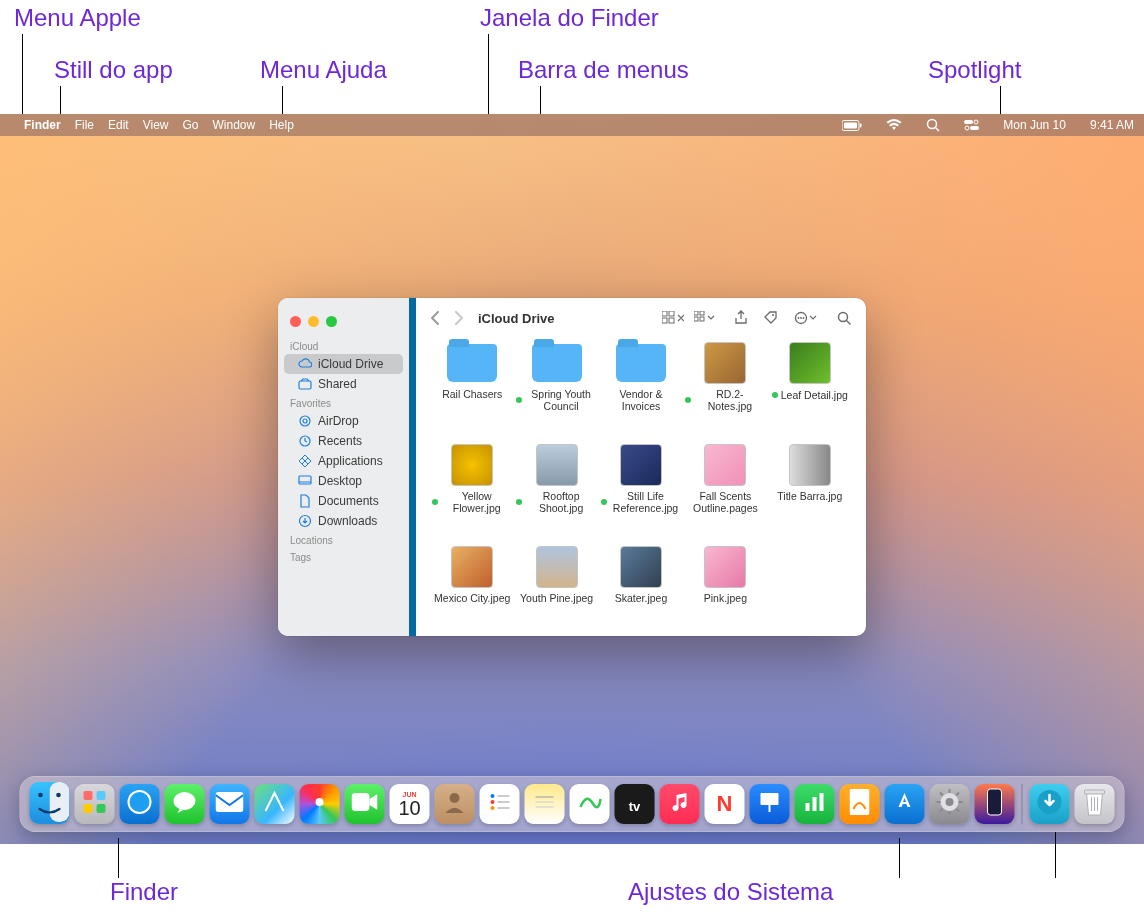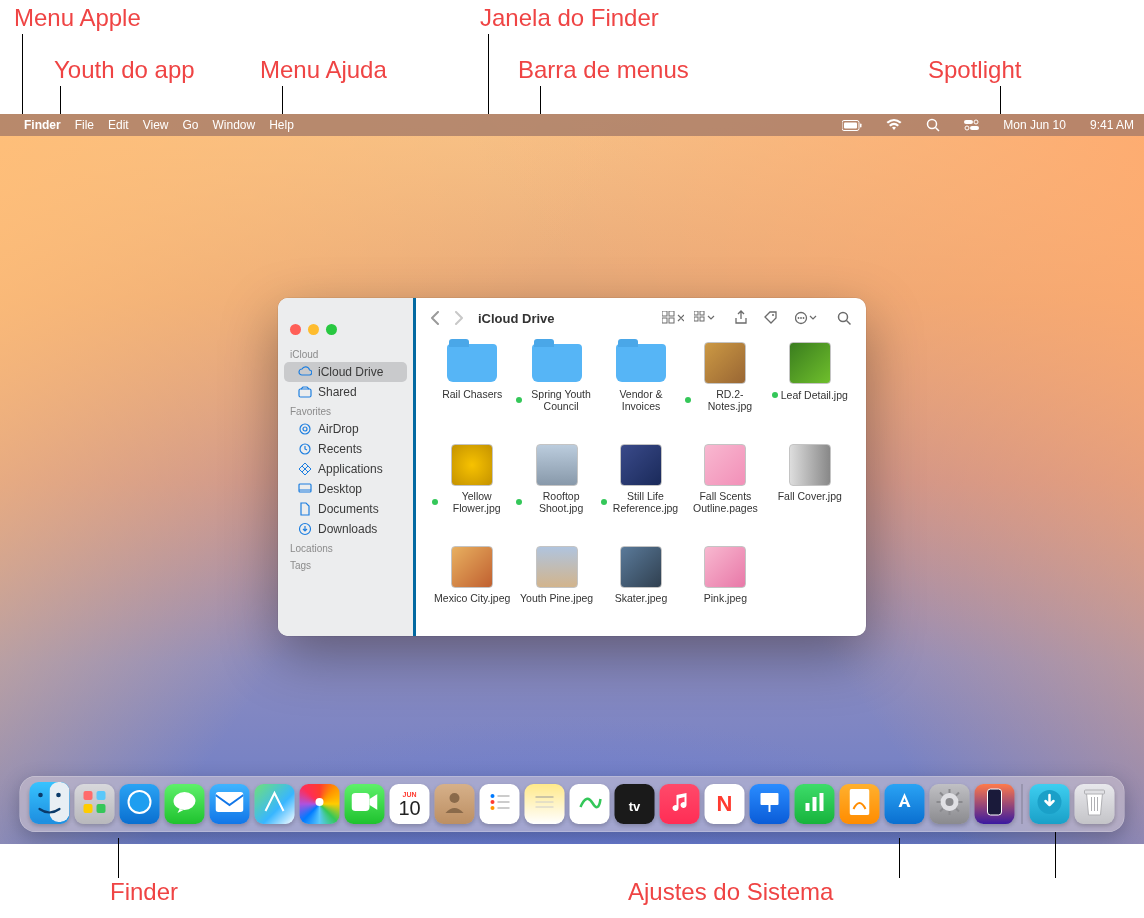--- a/index.html
+++ b/index.html
@@ -8,21 +8,21 @@
     height: 918px;
     font-family: -apple-system, "Helvetica Neue", Arial, sans-serif;
     background: #fff;
     position: relative;
     overflow: hidden;
   }
   
   .callout {
     position: absolute;
     font-size: 24px;
-    color: #ef4444;
+    color: #6d28d9;
     white-space: nowrap;
   }
   .callout-line {
     position: absolute;
     background: #000;
     width: 1px;
   }
   
   .desktop {
     position: absolute;
@@ -65,24 +65,24 @@
     height: 338px;
     background: #fff;
     border-radius: 10px;
     box-shadow: 0 20px 55px rgba(0,0,0,0.35), 0 0 0 0.5px rgba(0,0,0,0.1);
     display: flex;
     overflow: hidden;
   }
   .sidebar {
     width: 138px;
     background: #ecedee;
-    border-right: 3px solid #0369a1;
+    border-right: 7px solid #0369a1;
     font-size: 11px;
     color: #444;
-    padding-top: 24px;
+    padding-top: 16px;
   }
   .traffic {
     display:flex; gap:7px; padding: 2px 0 10px 12px;
   }
   .tl { width:11px; height:11px; border-radius:50%; }
   .tl.r{background:#ff5f57;} .tl.y{background:#febc2e;} .tl.g{background:#28c840;}
   .side-section { font-size:10px; color:#8b8b8b; padding: 4px 12px 2px; font-weight:500;}
   .side-item {
     display:flex; align-items:center; gap:6px;
     padding: 3px 10px 3px 14px; font-size:12px; color:#3a3a3a;
@@ -146,21 +146,21 @@
     box-shadow: 0 2px 4px rgba(0,0,0,0.2);
   }
   .dock-sep { width:1px; height:40px; background:rgba(0,0,0,0.25); margin:0 2px;}
 </style>
 </head>
 <body>
 
 <div class="callout" style="top:4px; left:14px;">Menu Apple</div>
 <div class="callout-line" style="top:34px; left:22px; height:80px;"></div>
 
-<div class="callout" style="top:56px; left:54px;">Youth do app</div>
+<div class="callout" style="top:56px; left:54px;">Still do app</div>
 <div class="callout-line" style="top:86px; left:60px; height:28px;"></div>
 
 <div class="callout" style="top:56px; left:260px;">Menu Ajuda</div>
 <div class="callout-line" style="top:86px; left:282px; height:28px;"></div>
 
 <div class="callout" style="top:4px; left:480px;">Janela do Finder</div>
 <div class="callout-line" style="top:34px; left:488px; height:264px;"></div>
 
 <div class="callout" style="top:56px; left:518px;">Barra de menus</div>
 <div class="callout-line" style="top:86px; left:540px; height:28px;"></div>
@@ -396,21 +396,21 @@
               <span>Rooftop Shoot.jpg</span>
             </div></div>
           <div class="file"><div class="thumb img-thumb" style="width:42px;height:42px;background:linear-gradient(135deg,#3a4a8a,#1a2a5a);"></div><div class="label">
               <span class="dot"></span>
               <span>Still Life Reference.jpg</span>
             </div></div>
           <div class="file"><div class="thumb img-thumb" style="width:42px;height:42px;background:linear-gradient(135deg,#f8b8d0,#f290b8);"></div><div class="label">
               <span>Fall Scents Outline.pages</span>
             </div></div>
           <div class="file"><div class="thumb img-thumb" style="width:42px;height:42px;background:linear-gradient(90deg,#ddd,#888);"></div><div class="label">
-              <span>Fall Cover.jpg</span>
+              <span>Title Barra.jpg</span>
             </div></div>
           <div class="file"><div class="thumb img-thumb" style="width:42px;height:42px;background:linear-gradient(135deg,#e8b060,#c06030);"></div><div class="label">
               <span>Mexico City.jpeg</span>
             </div></div>
           <div class="file"><div class="thumb img-thumb" style="width:42px;height:42px;background:linear-gradient(180deg,#b0c4de,#d2b48c);"></div><div class="label">
               <span>Youth Pine.jpeg</span>
             </div></div>
           <div class="file"><div class="thumb img-thumb" style="width:42px;height:42px;background:linear-gradient(135deg,#5a7a9a,#304050);"></div><div class="label">
               <span>Skater.jpeg</span>
             </div></div>

